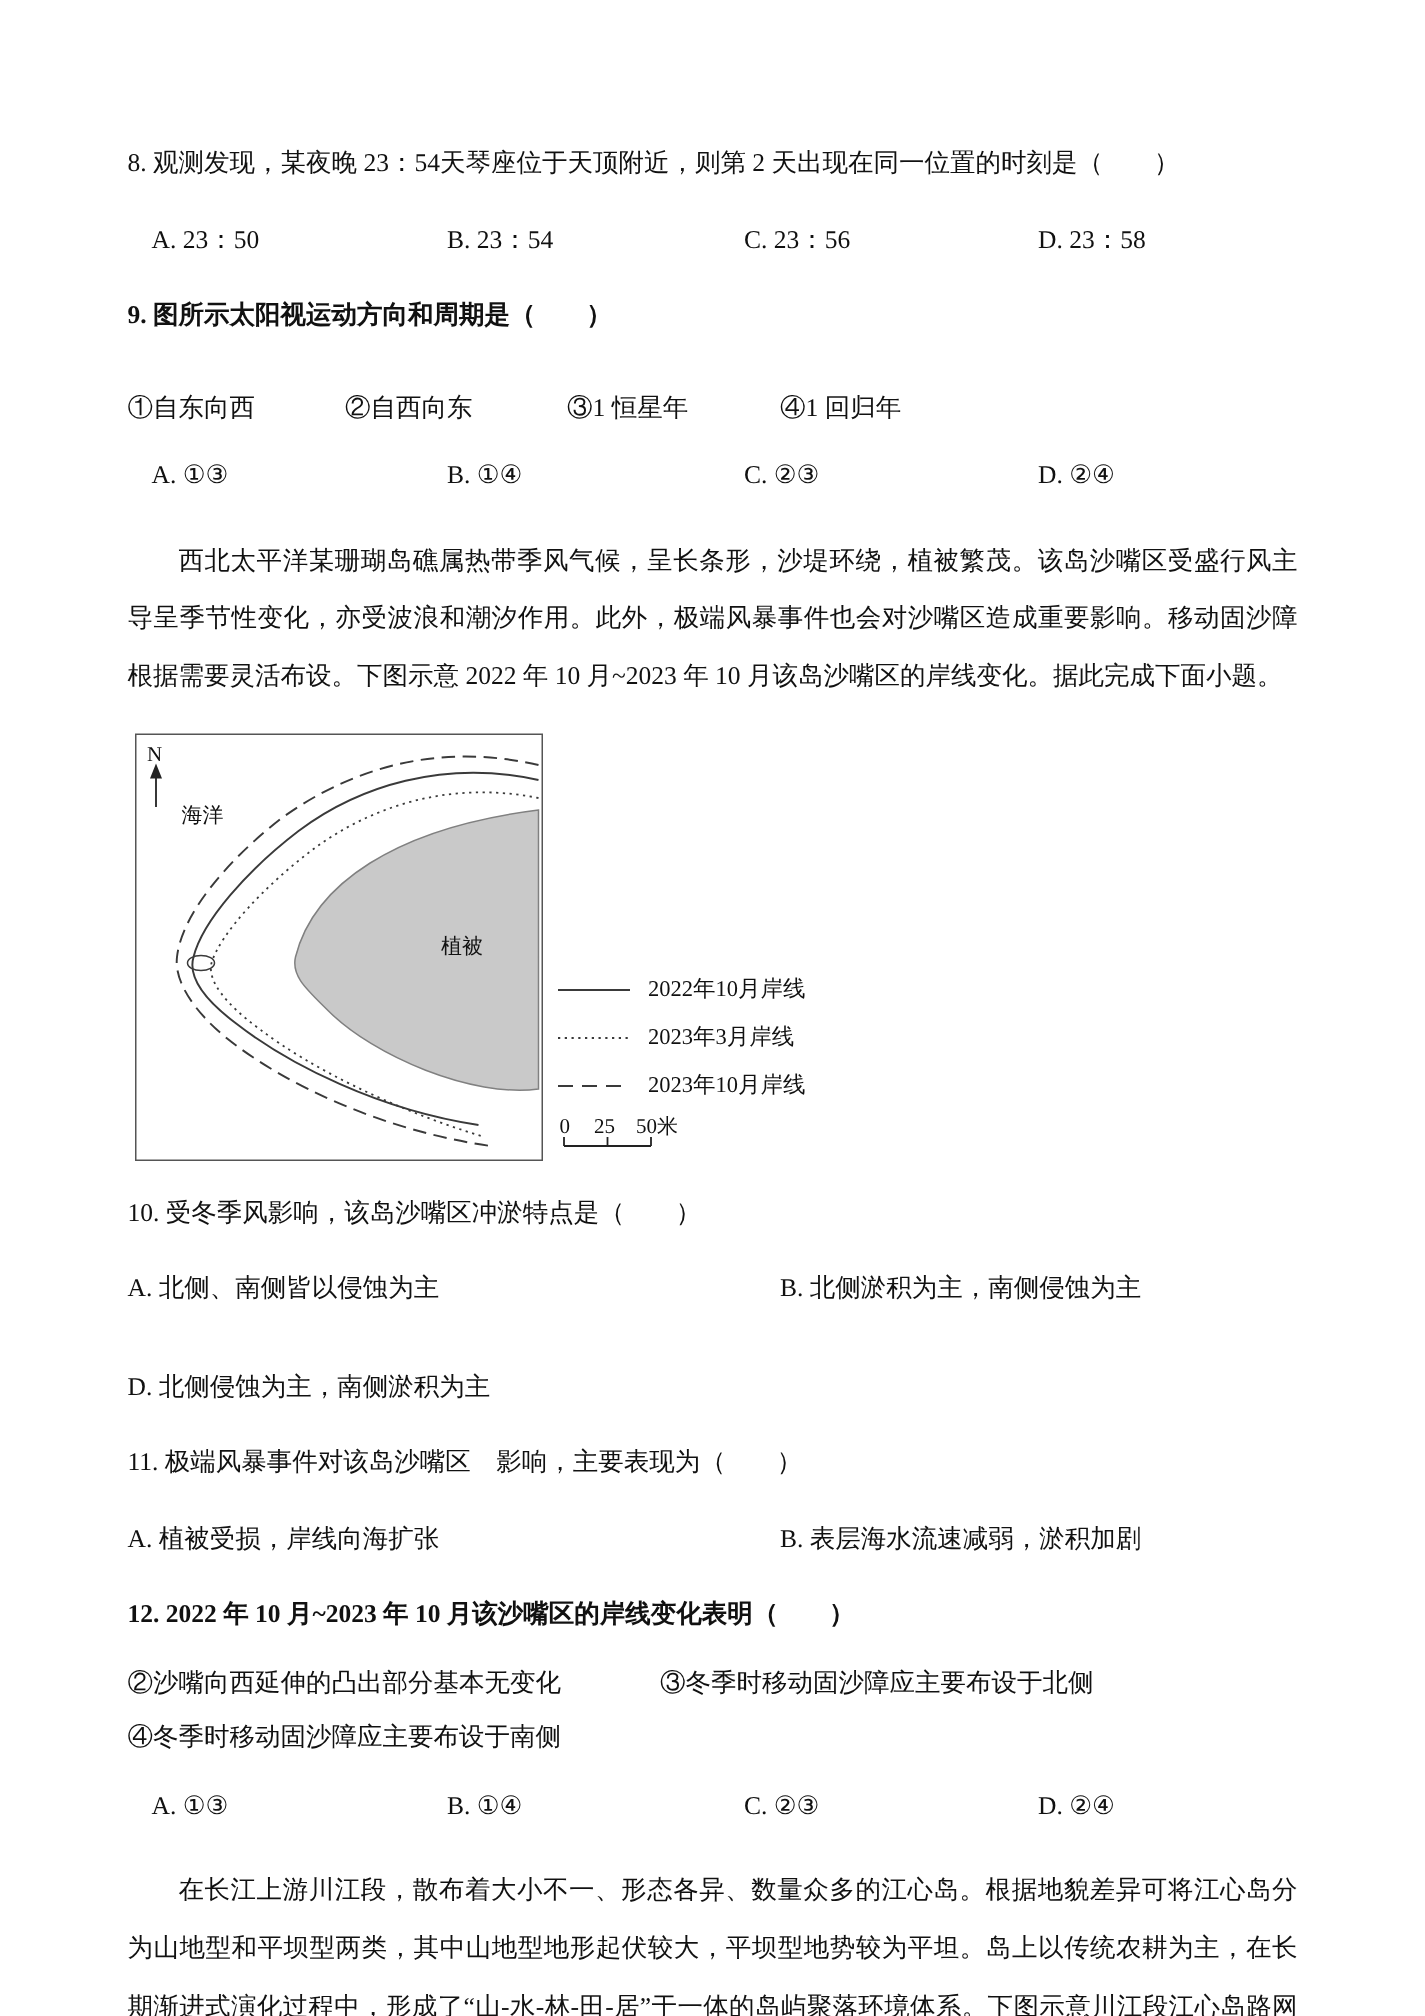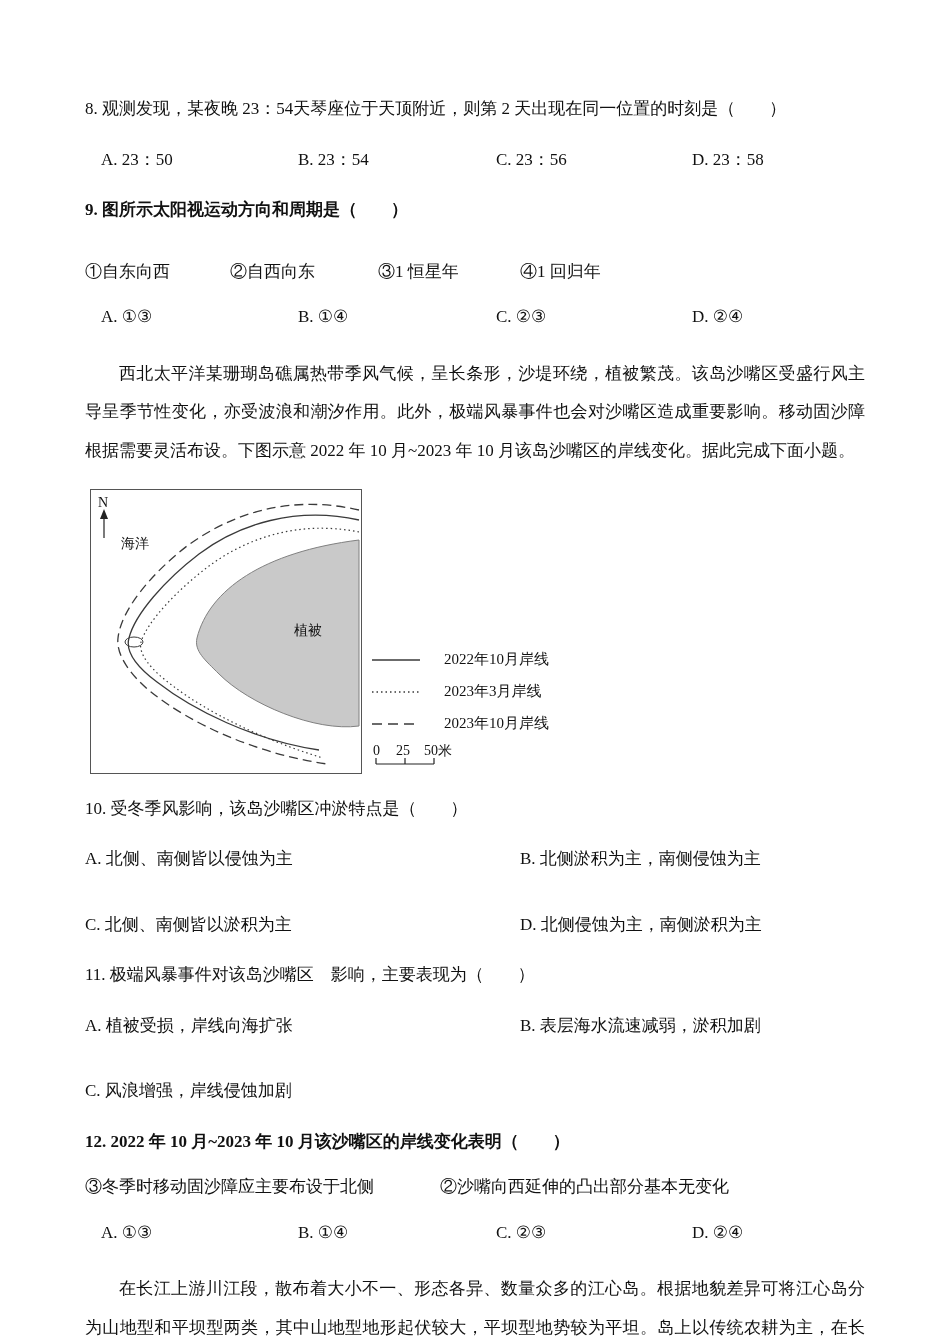--- a/index.html
+++ b/index.html
@@ -14,21 +14,21 @@
   .row{margin:0 0 25px 0;line-height:1.5;}
   .row-tight{margin:0 0 20px 0;line-height:1.5;font-weight:bold;}
   .opts-4{display:grid;grid-template-columns:197px 198px 196px 1fr;margin:0 0 25px 16px;line-height:1.5;}
   .items-4{display:grid;grid-template-columns:145px 148px 142px 1fr;margin:16px 0 20px 0;line-height:1.5;}
   .opts-2{display:grid;grid-template-columns:395px 1fr;row-gap:11px;margin:0 0 25px 0;line-height:1.5;gap:40px;}
   .items-2{display:grid;grid-template-columns:355px 1fr;row-gap:11px;margin:0 0 20px 0;line-height:1.5;}
   .passage{text-indent:2em;line-height:2.28;margin:0 0 14px 0;text-align:justify;}
   .figure-wrap{display:flex;align-items:flex-end;gap:10px;margin:4px 0 22px 5px;}
   .map-box{width:270px;height:283px;border:1px solid #555;box-sizing:content-box;background:#fff;flex:0 0 auto;}
   .legend-col{display:flex;flex-direction:column;margin-bottom:4px;}
-  .legend-item{display:flex;align-items:center;gap:24px;height:32px;font-size:15px;font-family:Liberation Serif, serif;}
+  .legend-item{display:flex;align-items:center;gap:12px;height:32px;font-size:15px;font-family:Liberation Serif, serif;}
   .legend-sample{width:48px;height:10px;flex:0 0 auto;}
   .scalebar{margin-top:4px;}
   .svg-label{font-family:"Liberation Serif","DejaVu Serif",serif;font-size:14px;fill:#111;}
 </style>
 </head>
 <body>
 
 <div class="row">8. 观测发现，某夜晚 23：54天琴座位于天顶附近，则第 2 天出现在同一位置的时刻是（　　）</div>
 <div class="opts-4">
   <span>A. 23：50</span>
@@ -103,35 +103,34 @@
       <line x1="33" y1="14" x2="33" y2="20" stroke="#222" stroke-width="1.2"></line>
       <line x1="62" y1="14" x2="62" y2="20" stroke="#222" stroke-width="1.2"></line>
     </svg>
   </div>
 </div>
 
 <div class="row">10. 受冬季风影响，该岛沙嘴区冲淤特点是（　　）</div>
 <div class="opts-2">
   <span>A. 北侧、南侧皆以侵蚀为主</span>
   <span>B. 北侧淤积为主，南侧侵蚀为主</span>
-  <span>C. 北侧、南侧皆以淤积为主</span>
   <span>D. 北侧侵蚀为主，南侧淤积为主</span>
 </div>
 
 <div class="row">11. 极端风暴事件对该岛沙嘴区　影响，主要表现为（　　）</div>
 <div class="opts-2">
   <span>A. 植被受损，岸线向海扩张</span>
   <span>B. 表层海水流速减弱，淤积加剧</span>
-  <span>C. 风浪增强，岸线侵蚀加剧</span>
 </div>
 
 <div class="row-tight">12. 2022 年 10 月~2023 年 10 月该沙嘴区的岸线变化表明（　　）</div>
 <div class="items-2">
+  <span>②沙嘴向西延伸的凸出部分基本无变化</span>
   <span>③冬季时移动固沙障应主要布设于北侧</span>
-  <span>②沙嘴向西延伸的凸出部分基本无变化</span>
+  <span>④冬季时移动固沙障应主要布设于南侧</span>
 </div>
 <div class="opts-4">
   <span>A. ①③</span>
   <span>B. ①④</span>
   <span>C. ②③</span>
   <span>D. ②④</span>
 </div>
 
 <div class="passage">在长江上游川江段，散布着大小不一、形态各异、数量众多的江心岛。根据地貌差异可将江心岛分为山地型和平坝型两类，其中山地型地形起伏较大，平坝型地势较为平坦。岛上以传统农耕为主，在长期渐进式演化过程中，形成了“山-水-林-田-居”于一体的岛屿聚落环境体系。下图示意川江段江心岛路网与聚落空间关系的结构模式。据此完成下面小题。</div>
 

